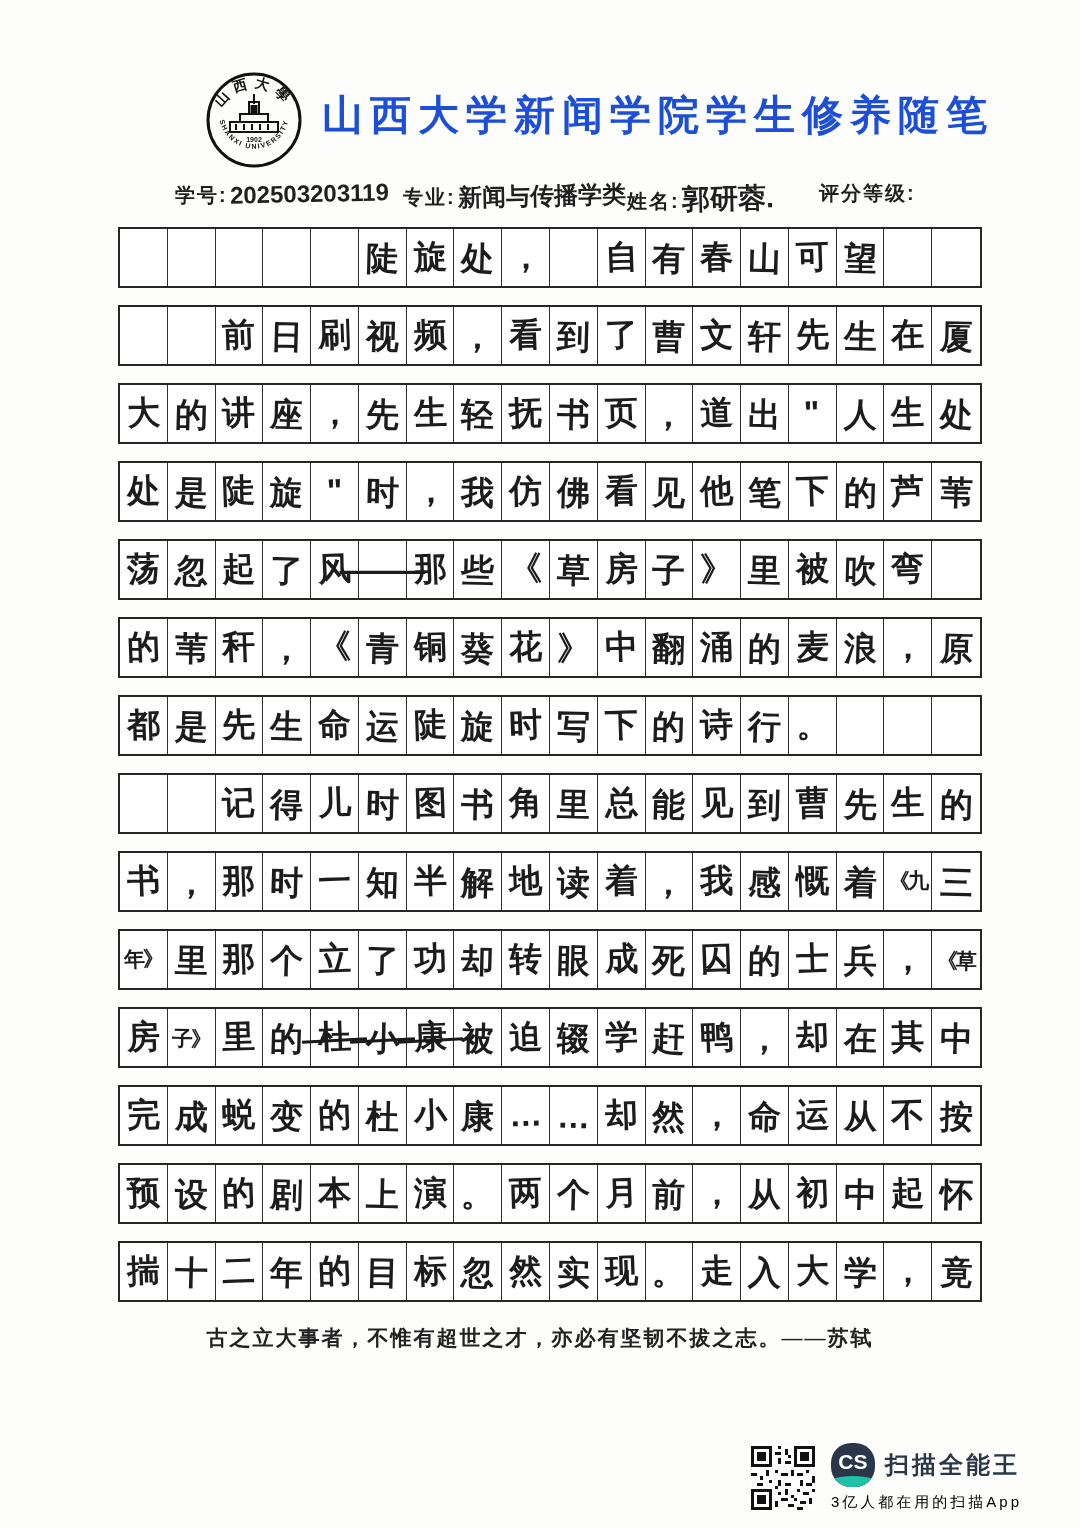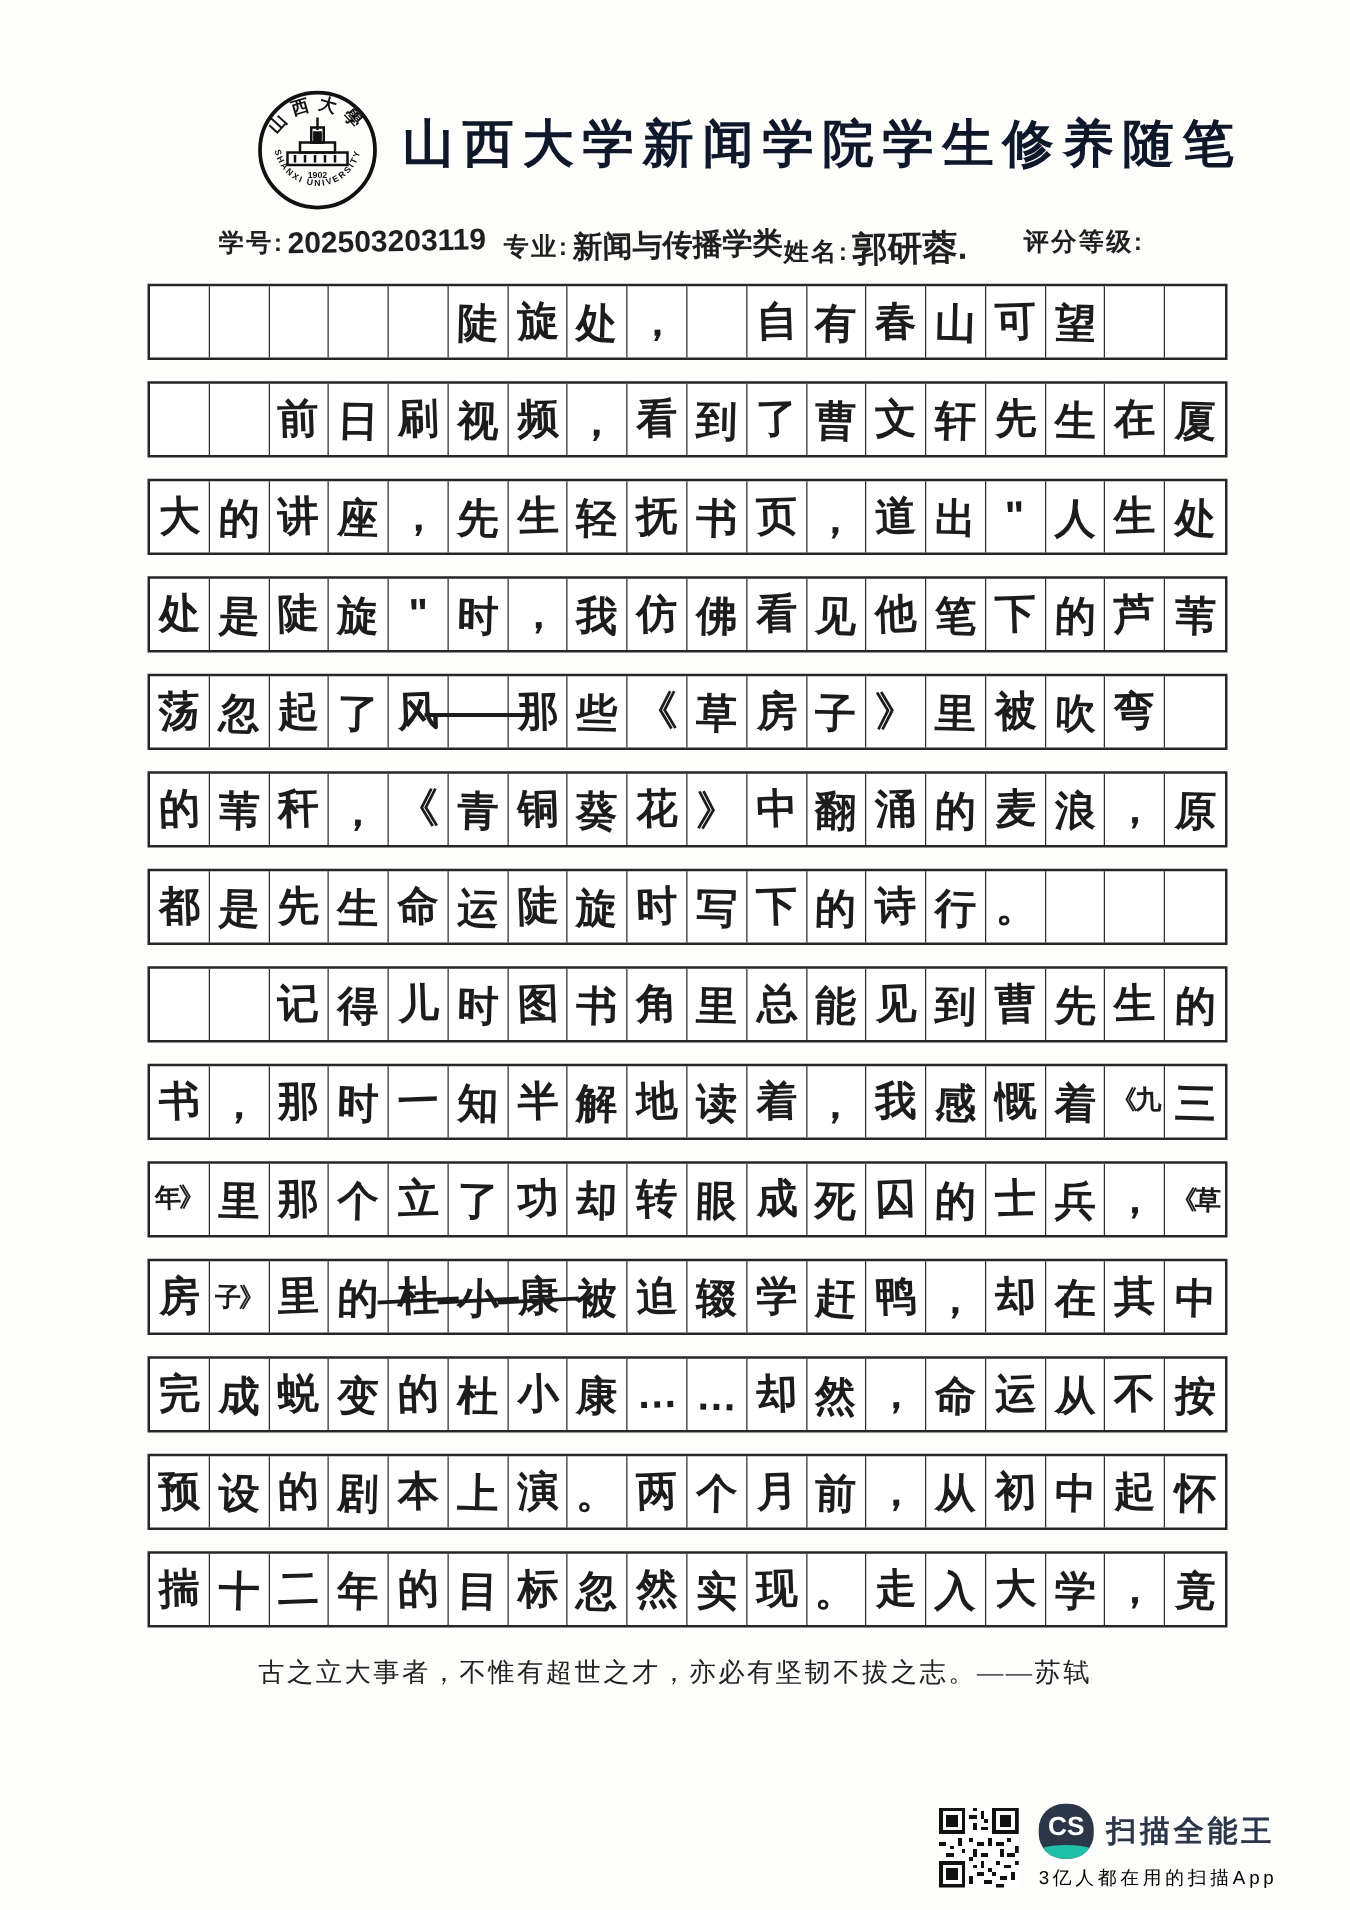--- a/index.html
+++ b/index.html
@@ -2,21 +2,21 @@
 <html><head>
 <meta charset="utf-8">
 <style>
   html,body{margin:0;padding:0;background:#f2f2f2;}
   .page{position:relative;width:1080px;height:1528px;margin:0 auto;background:#fdfdfc;
         font-family:"Liberation Sans","DejaVu Sans",sans-serif;color:#1f1f1f;overflow:hidden;}
 
   
   .logo{position:absolute;left:204px;top:70px;width:100px;height:100px;}
   .hdr-title{position:absolute;left:322px;top:88px;font-size:41px;font-weight:700;
-             letter-spacing:7px;color:#0f172a;}
+             letter-spacing:7px;color:#1d4ed8;}
 
   
   .info{position:absolute;top:180px;left:140px;width:820px;height:44px;font-size:20px;margin-left:35px;}
   .info .grp{position:absolute;top:0;display:flex;align-items:baseline;white-space:nowrap;}
   .info .lbl{font-weight:700;letter-spacing:2px;}
   .hand{font-weight:600;font-size:24px;transform:rotate(-1.2deg);display:inline-block;margin-left:2px;}
   .grp-id{left:0;}
   .grp-major{left:228px;justify-content:center;}
   .grp-name{left:452px;justify-content:center;}
   .grp-grade{left:644px;}
@@ -32,21 +32,21 @@
   .hw{font-size:33px;font-weight:600;color:#1c1c1c;line-height:1;}
   .g-cell:nth-child(odd) .hw{transform:rotate(-2deg) translateY(-1px);}
   .g-cell:nth-child(even) .hw{transform:rotate(1.5deg) translateY(1px);}
   .two{font-size:21px;letter-spacing:-2px;}
   .dash{transform:scaleX(2.6)!important;font-weight:700;}
   .struck::after{content:"";position:absolute;left:-9px;right:-9px;top:52%;height:0;
                  border-top:3px solid #1a1a1a;transform:rotate(-3deg);}
 
   
   .quote{position:absolute;top:1324px;left:0;width:100%;text-align:center;
-         font-family:"Liberation Serif","DejaVu Serif",serif;font-weight:400;
+         font-family:"Liberation Serif","DejaVu Serif",serif;font-weight:700;
          font-size:21px;letter-spacing:2px;color:#222;}
 
   
   .wm{position:absolute;right:58px;bottom:16px;display:flex;align-items:center;gap:16px;}
   .qr{width:64px;height:64px;}
   .wm-right{display:flex;flex-direction:column;gap:6px;}
   .wm-toprow{display:flex;align-items:center;gap:10px;}
   .cs-badge{position:relative;width:44px;height:44px;border-radius:20px;background:#2b3748;
             display:flex;align-items:center;justify-content:center;overflow:hidden;}
   .cs-badge span{color:#fff;font-weight:700;font-size:21px;letter-spacing:0;z-index:2;margin-top:-6px;}

